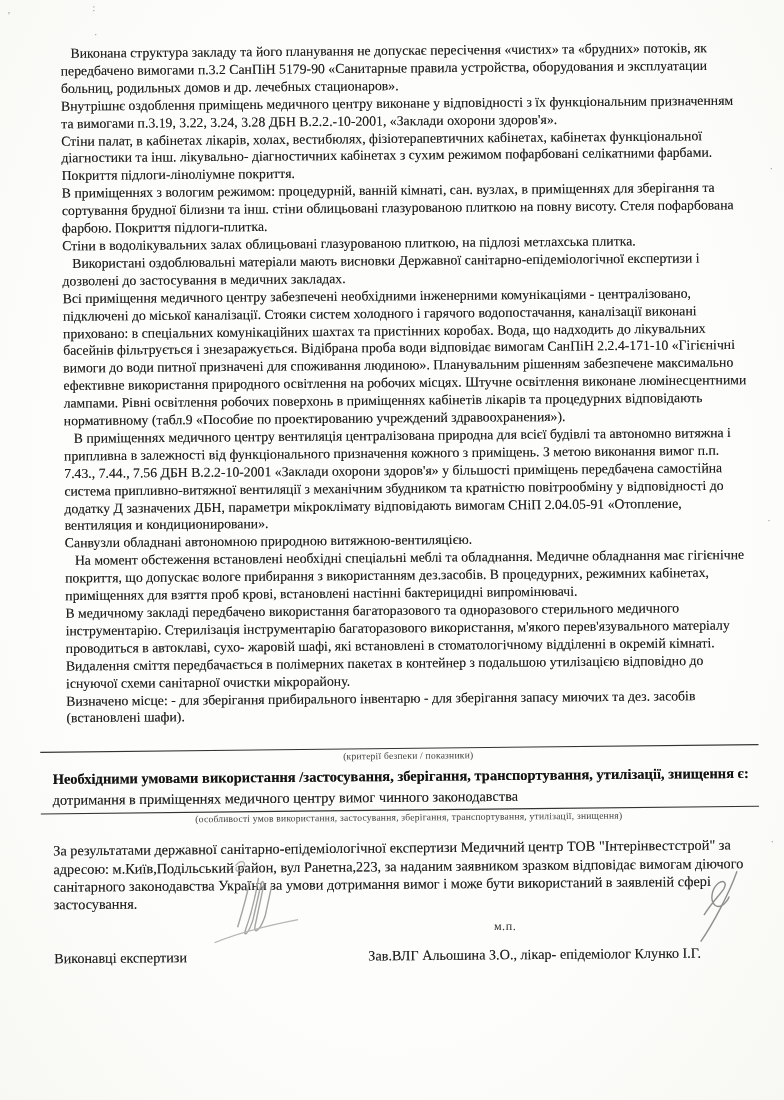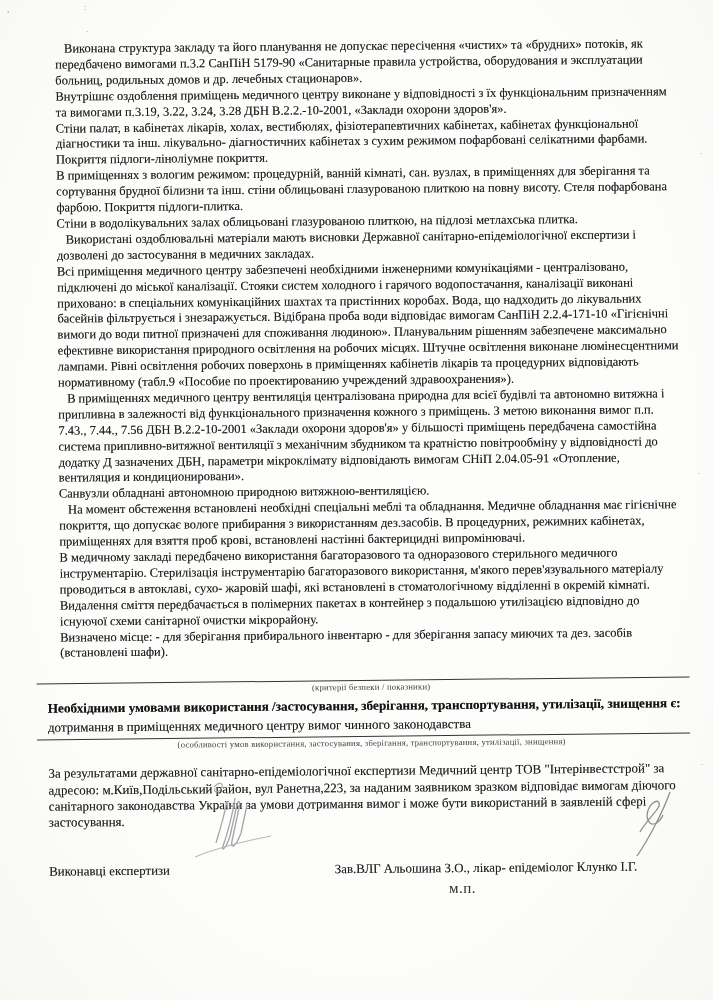--- a/index.html
+++ b/index.html
@@ -70,22 +70,22 @@
     justify-content:space-between;
     align-items:flex-start;
     margin:34px 0 0 -13px;
     font-size:12.9px;
     color:#222;
     text-shadow:0 0 0.4px rgba(30,30,30,0.5);
   }
   .sig-right{padding-right:46px;}
   .seal{
     position:absolute;
-    left:449px;top:880px;
-    font-size:15px;
+    left:449px;top:836px;
+    font-size:11px;
     color:#2f2f2f;
     letter-spacing:0.5px;
   }
   .scribble-left{position:absolute;left:183px;top:775px;}
   .scribble-right{position:absolute;left:628px;top:786px;}
   .speck{position:absolute;color:#8f8f8f;font-size:9px;font-family:"Liberation Serif",serif;}
 </style>
 </head>
 <body>
 

